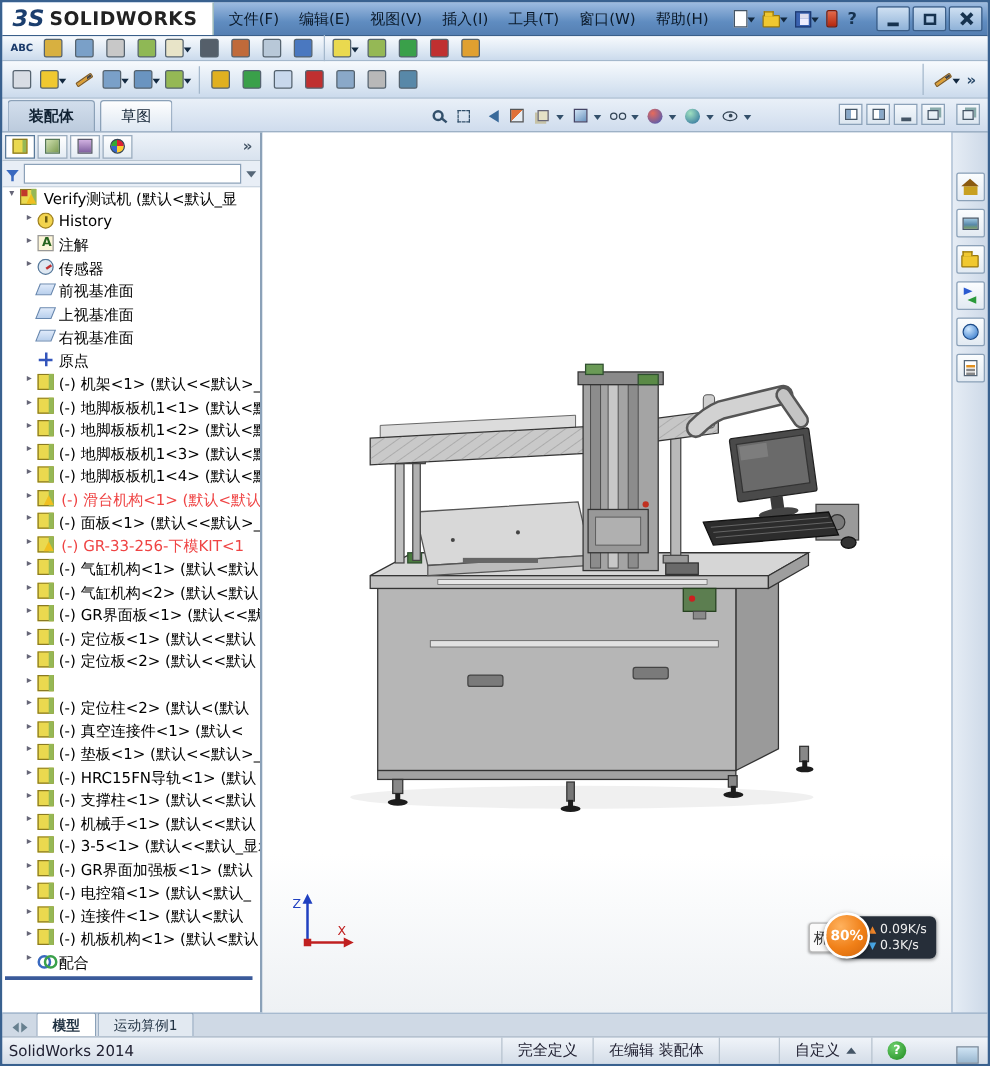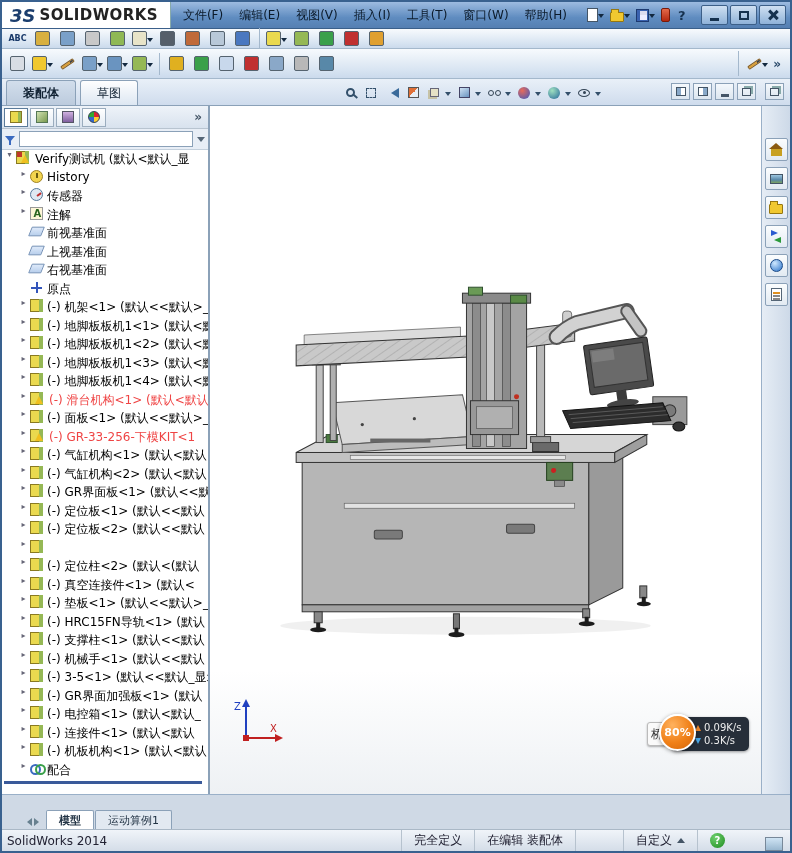--- a/index.html
+++ b/index.html
@@ -137,21 +137,21 @@
   .ghome::before{content:"";position:absolute;top:-6px;left:-2px;border-left:7.5px solid transparent;border-right:7.5px solid transparent;border-bottom:6px solid #8a5a10}
   .gimg{width:13px;height:10px;background:linear-gradient(#9cc6e0,#5888a8 60%,#7aa060);border:1px solid #456;display:block}
   .garrs{display:flex;flex-direction:column;gap:1px}
   .garr1{width:0;height:0;border:3.5px solid transparent;border-left:7px solid #2a5ad0}
   .garr2{width:0;height:0;border:3.5px solid transparent;border-right:7px solid #2a9a3a}
   .gglobe{width:13px;height:13px;border-radius:50%;background:radial-gradient(circle at 35% 30%,#cfe8ff,#2a72c8);border:1px solid #1a4a88;display:block}
   .gdoc{width:11px;height:13px;background:#fff;border:1px solid #567;position:relative;display:block}
   .gdoc::after{content:"";position:absolute;left:1px;top:3px;width:7px;height:1.5px;background:#e09020;box-shadow:0 3px 0 #888,0 6px 0 #888}
 
   
-  .btabs{height:35px;flex:0 0 auto;background:#cfd9e5;border-top:1px solid #9ab0c8;display:flex;align-items:flex-end;padding-left:20px}
+  .btabs{height:19px;flex:0 0 auto;background:#cfd9e5;border-top:1px solid #9ab0c8;display:flex;align-items:flex-end;padding-left:3px}
   .bnav{display:flex;align-items:center;gap:2px;padding:0 3px 3px 1px}
   .bnv1{width:0;height:0;border:4px solid transparent;border-right:5px solid #67808f}
   .bnv2{width:0;height:0;border:4px solid transparent;border-left:5px solid #67808f}
   .btab{padding:2px 12px 1px;border:1px solid #8ba1b8;border-bottom:none;font-size:11px;background:#e2e9f1;color:#234;border-radius:2px 2px 0 0;margin-right:1px;white-space:nowrap}
   .btab.active{background:#fff;font-weight:bold}
 
   
   .statusbar{height:22px;flex:0 0 auto;background:linear-gradient(#f0f4f9,#d4dde8);border-top:1px solid #aab8c6;display:flex;align-items:center;padding:0 5px;font-size:12px;color:#223}
   .sright{margin-left:auto;display:flex;align-items:flex-end;height:100%}
   .sseg{padding:0 12px;border-left:1px solid #b6c2ce;height:100%;display:flex;align-items:center;gap:5px;white-space:nowrap}
@@ -409,27 +409,27 @@
             <span class="wb"></span>
             <span class="tl">Verify测试机 (默认&lt;默认_显</span>
           </div>
         <div class="trow">
             <span class="arw on"></span>
             <span class="ti history"></span>
             <span class="tl">History</span>
           </div>
         <div class="trow">
             <span class="arw on"></span>
+            <span class="ti ann"></span>
+            <span class="tl">注解</span>
+          </div>
+        <div class="trow">
+            <span class="arw on"></span>
             <span class="ti sensor"></span>
             <span class="tl">传感器</span>
-          </div>
-        <div class="trow">
-            <span class="arw on"></span>
-            <span class="ti ann"></span>
-            <span class="tl">注解</span>
           </div>
         <div class="trow">
             <span class="arw"></span>
             <span class="ti plane"></span>
             <span class="tl">前视基准面</span>
           </div>
         <div class="trow">
             <span class="arw"></span>
             <span class="ti plane"></span>
             <span class="tl">上视基准面</span>

